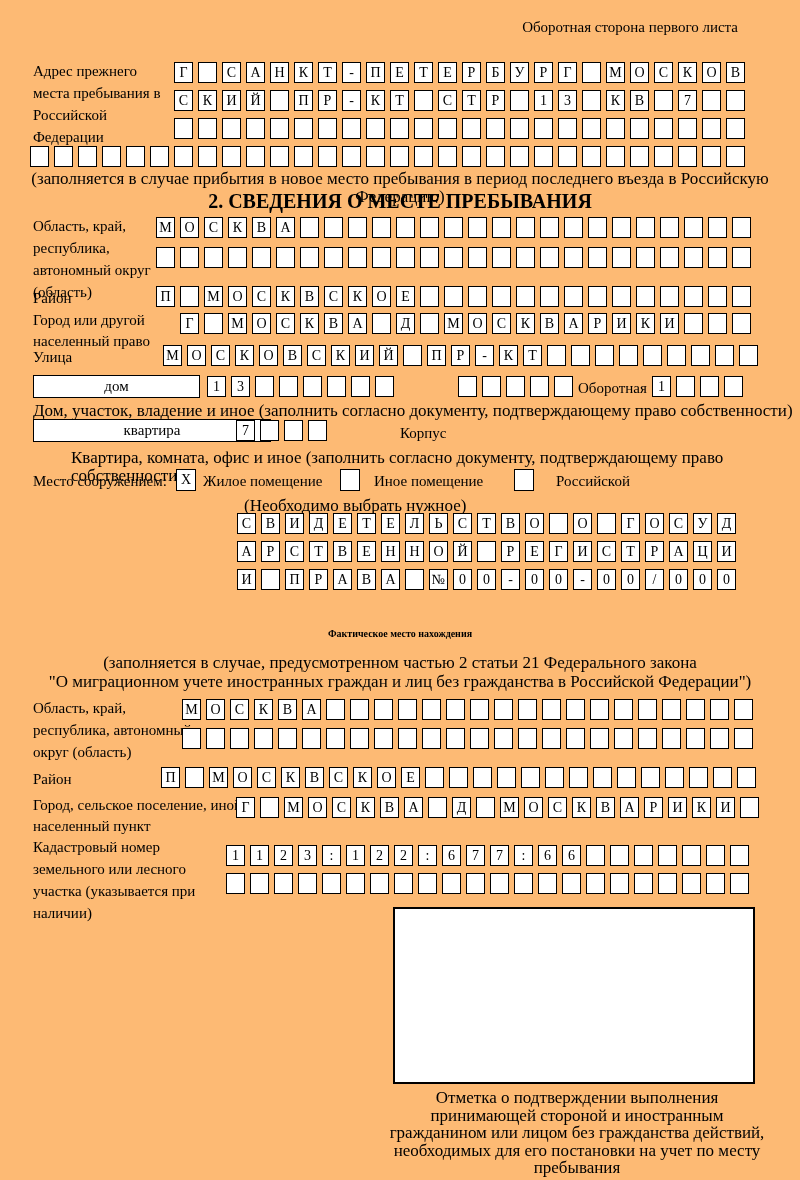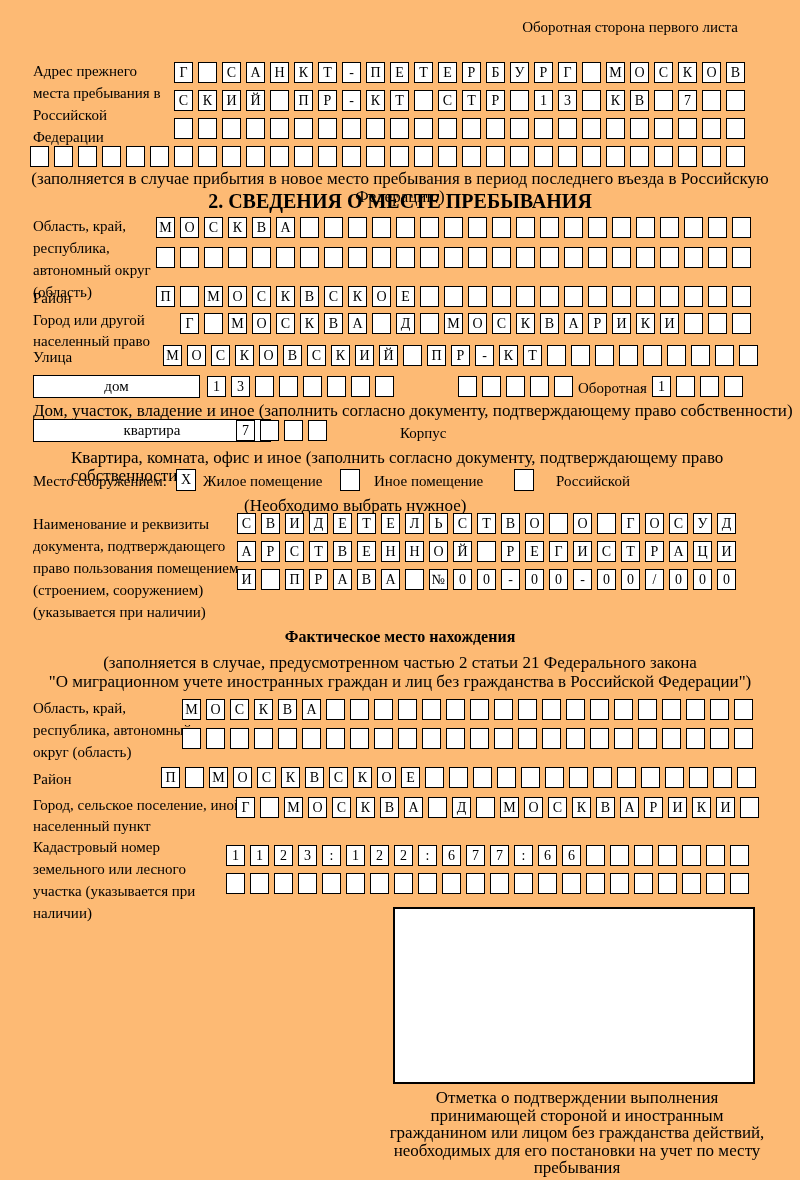--- a/index.html
+++ b/index.html
@@ -331,21 +331,20 @@
 
   <div class="lbl" style="left:33px; top:470px;">Место сооружением:</div>
   <div class="chk" style="left:176px; top:469px;">X</div>
   <div class="lbl" style="left:203px; top:470px;">Жилое помещение</div>
   <div class="chk" style="left:340px; top:469px;"></div>
   <div class="lbl" style="left:374px; top:470px;">Иное помещение</div>
   <div class="chk" style="left:514px; top:469px;"></div>
   <div class="lbl" style="left:556px; top:470px;">Российской</div>
   <div class="note" style="left:244px; top:497px;">(Необходимо выбрать нужное)</div>
 
-  <div class="lbl" style="left:33px; top:513px; width:208px;">Наименование и реквизиты документа, подтверждающего право пользования помещением (строением, сооружением) (указывается при наличии)</div>
   <div class="cellrow" style="left:237px; top:513px;">
       <span class="cell">С</span>
       <span class="cell">В</span>
       <span class="cell">И</span>
       <span class="cell">Д</span>
       <span class="cell">Е</span>
       <span class="cell">Т</span>
       <span class="cell">Е</span>
       <span class="cell">Л</span>
       <span class="cell">Ь</span>
@@ -402,21 +401,21 @@
       <span class="cell">0</span>
       <span class="cell">-</span>
       <span class="cell">0</span>
       <span class="cell">0</span>
       <span class="cell">/</span>
       <span class="cell">0</span>
       <span class="cell">0</span>
       <span class="cell">0</span>
     </div>
 
-  <div class="title center" style="top:628px; font-size:16px;">Фактическое место нахождения</div>
+  <div class="title center" style="top:628px; font-size:10px;">Фактическое место нахождения</div>
   <div class="note center" style="top:654px;">(заполняется в случае, предусмотренном частью 2 статьи 21 Федерального закона</div>
   <div class="note center" style="top:673px;">"О миграционном учете иностранных граждан и лиц без гражданства в Российской Федерации")</div>
 
   <div class="lbl" style="left:33px; top:697px; width:160px;">Область, край, республика, автономный округ (область)</div>
   <div class="cellrow" style="left:182px; top:699px;">
       <span class="cell">М</span>
       <span class="cell">О</span>
       <span class="cell">С</span>
       <span class="cell">К</span>
       <span class="cell">В</span>

